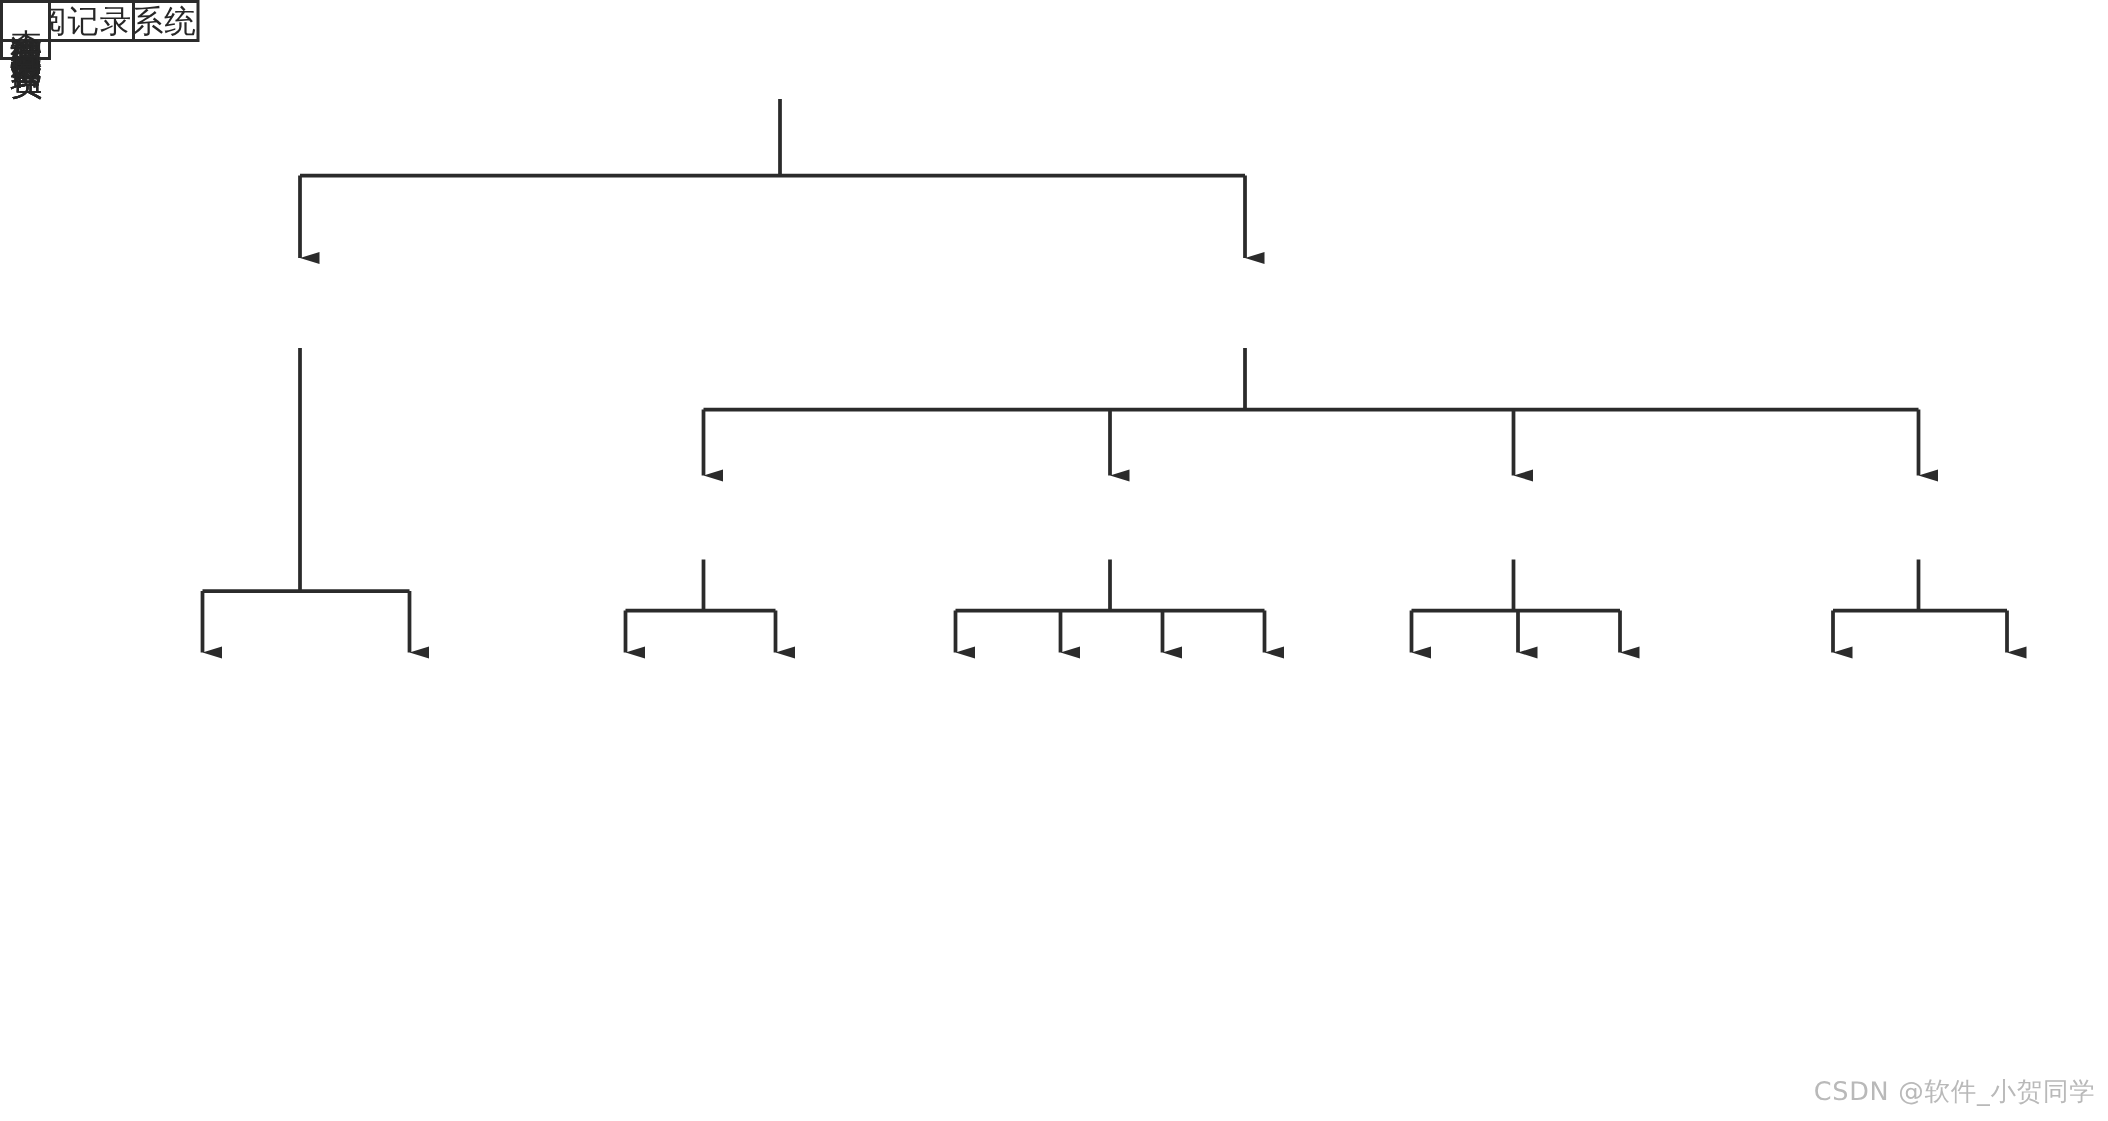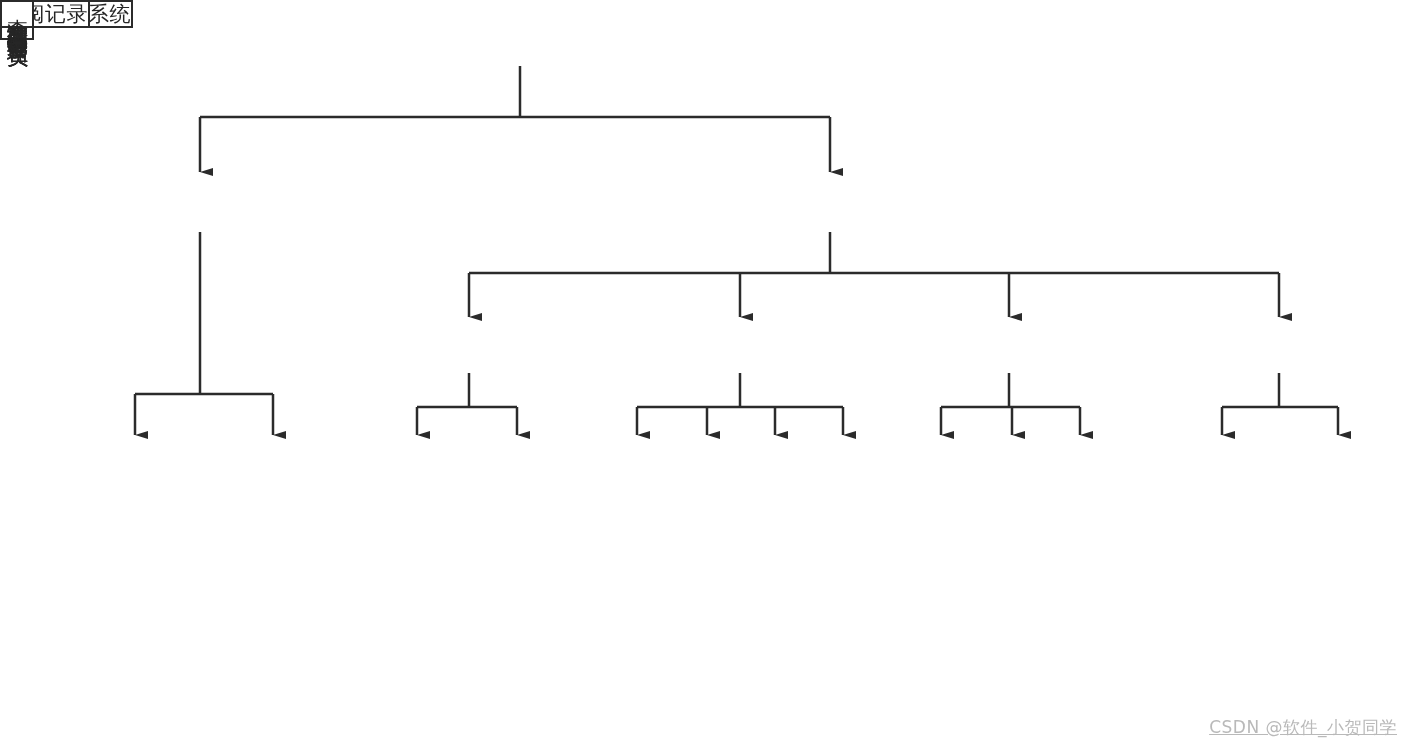--- a/index.html
+++ b/index.html
@@ -57,21 +57,20 @@
   }
   #watermark {
     position: absolute;
     right: 8px;
     bottom: 8px;
     font-size: 17px;
     color: #b9b9b9;
     letter-spacing: 0.5px;
     white-space: nowrap;
     user-select: none;
-    text-decoration: underline;
   }
 </style>
 </head>
 <body>
 
 <div id="diagram-root">
 
   <svg id="edges-layer" viewBox="0 0 1405 747" width="1405" height="747" xmlns="http://www.w3.org/2000/svg">
     <defs>
       <marker id="arrowhead" markerWidth="10" markerHeight="14" refX="5" refY="13" orient="auto" markerUnits="userSpaceOnUse">

